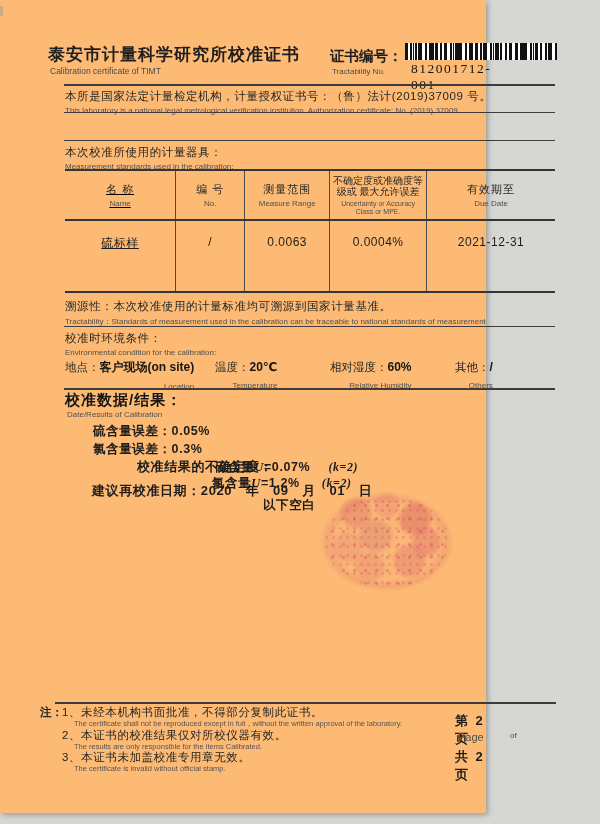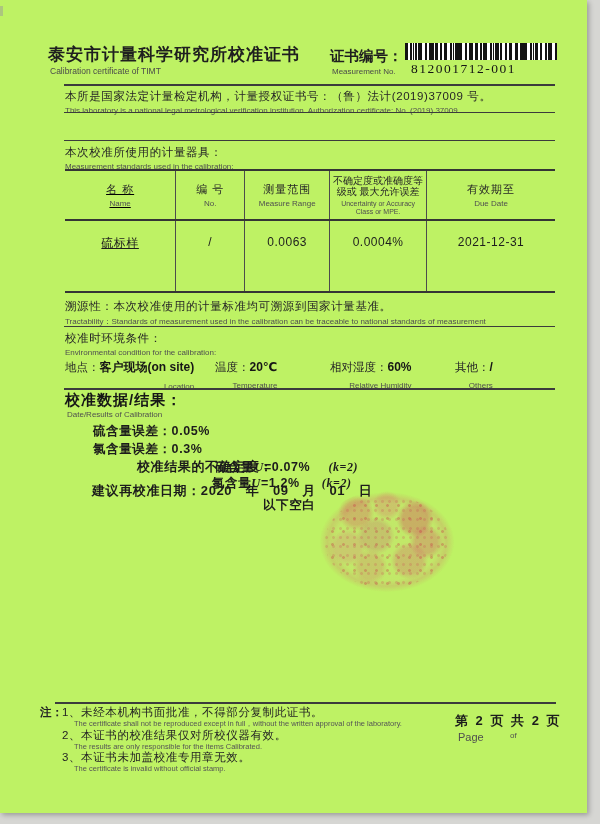--- a/index.html
+++ b/index.html
@@ -4,22 +4,22 @@
 <style>
   html,body{margin:0;padding:0;}
   body{
     width:600px;height:824px;position:relative;
     background:#d6d6d3;
     font-family:"Liberation Sans","DejaVu Sans",sans-serif;
     overflow:hidden;
     -webkit-font-smoothing:antialiased;
   }
   .paper{
-    position:absolute;left:0;top:0;width:587px;height:813px;
-    background:#bef264;
+    position:absolute;left:0;top:0;width:486px;height:813px;
+    background:#fdba74;
     box-shadow:2px 2px 5px rgba(0,0,0,.28);
   }
   .smudge{position:absolute;left:0;top:6px;width:3px;height:10px;background:#9a9a98;opacity:.5;}
 
   
   .title-cn{position:absolute;left:48px;top:43px;font-size:17px;font-weight:bold;color:#1f1f1f;letter-spacing:1px;}
   .title-en{position:absolute;left:50px;top:66px;font-size:8.5px;color:#4a4a4a;}
   .certno-cn{position:absolute;left:330px;top:47px;font-size:14.5px;font-weight:bold;color:#1f1f1f;}
   .certno-en{position:absolute;left:332px;top:67px;font-size:8px;color:#4a4a4a;}
   .barcode{
@@ -108,21 +108,21 @@
 </style>
 </head>
 <body>
 
 <div class="paper">
   <div class="smudge"></div>
 
   <div class="title-cn">泰安市计量科学研究所校准证书</div>
   <div class="title-en">Calibration certificate of TIMT</div>
   <div class="certno-cn">证书编号：</div>
-  <div class="certno-en">Measurement No.</div>
+  <div class="certno-en">Tractability No.</div>
   <div class="barcode"></div>
   <div class="barcode-num">812001712-001</div>
 
   <div class="rule" style="top:84px;"></div>
 
   <div class="stmt" style="top:89px;">
     <div class="cn">本所是国家法定计量检定机构，计量授权证书号：（鲁）法计(2019)37009 号。</div>
     <div class="en">This laboratory is a national legal metrological verification institution. Authorization certificate: No. (2019) 37009.</div>
   </div>
   <div class="rule thin" style="top:112px;"></div>

